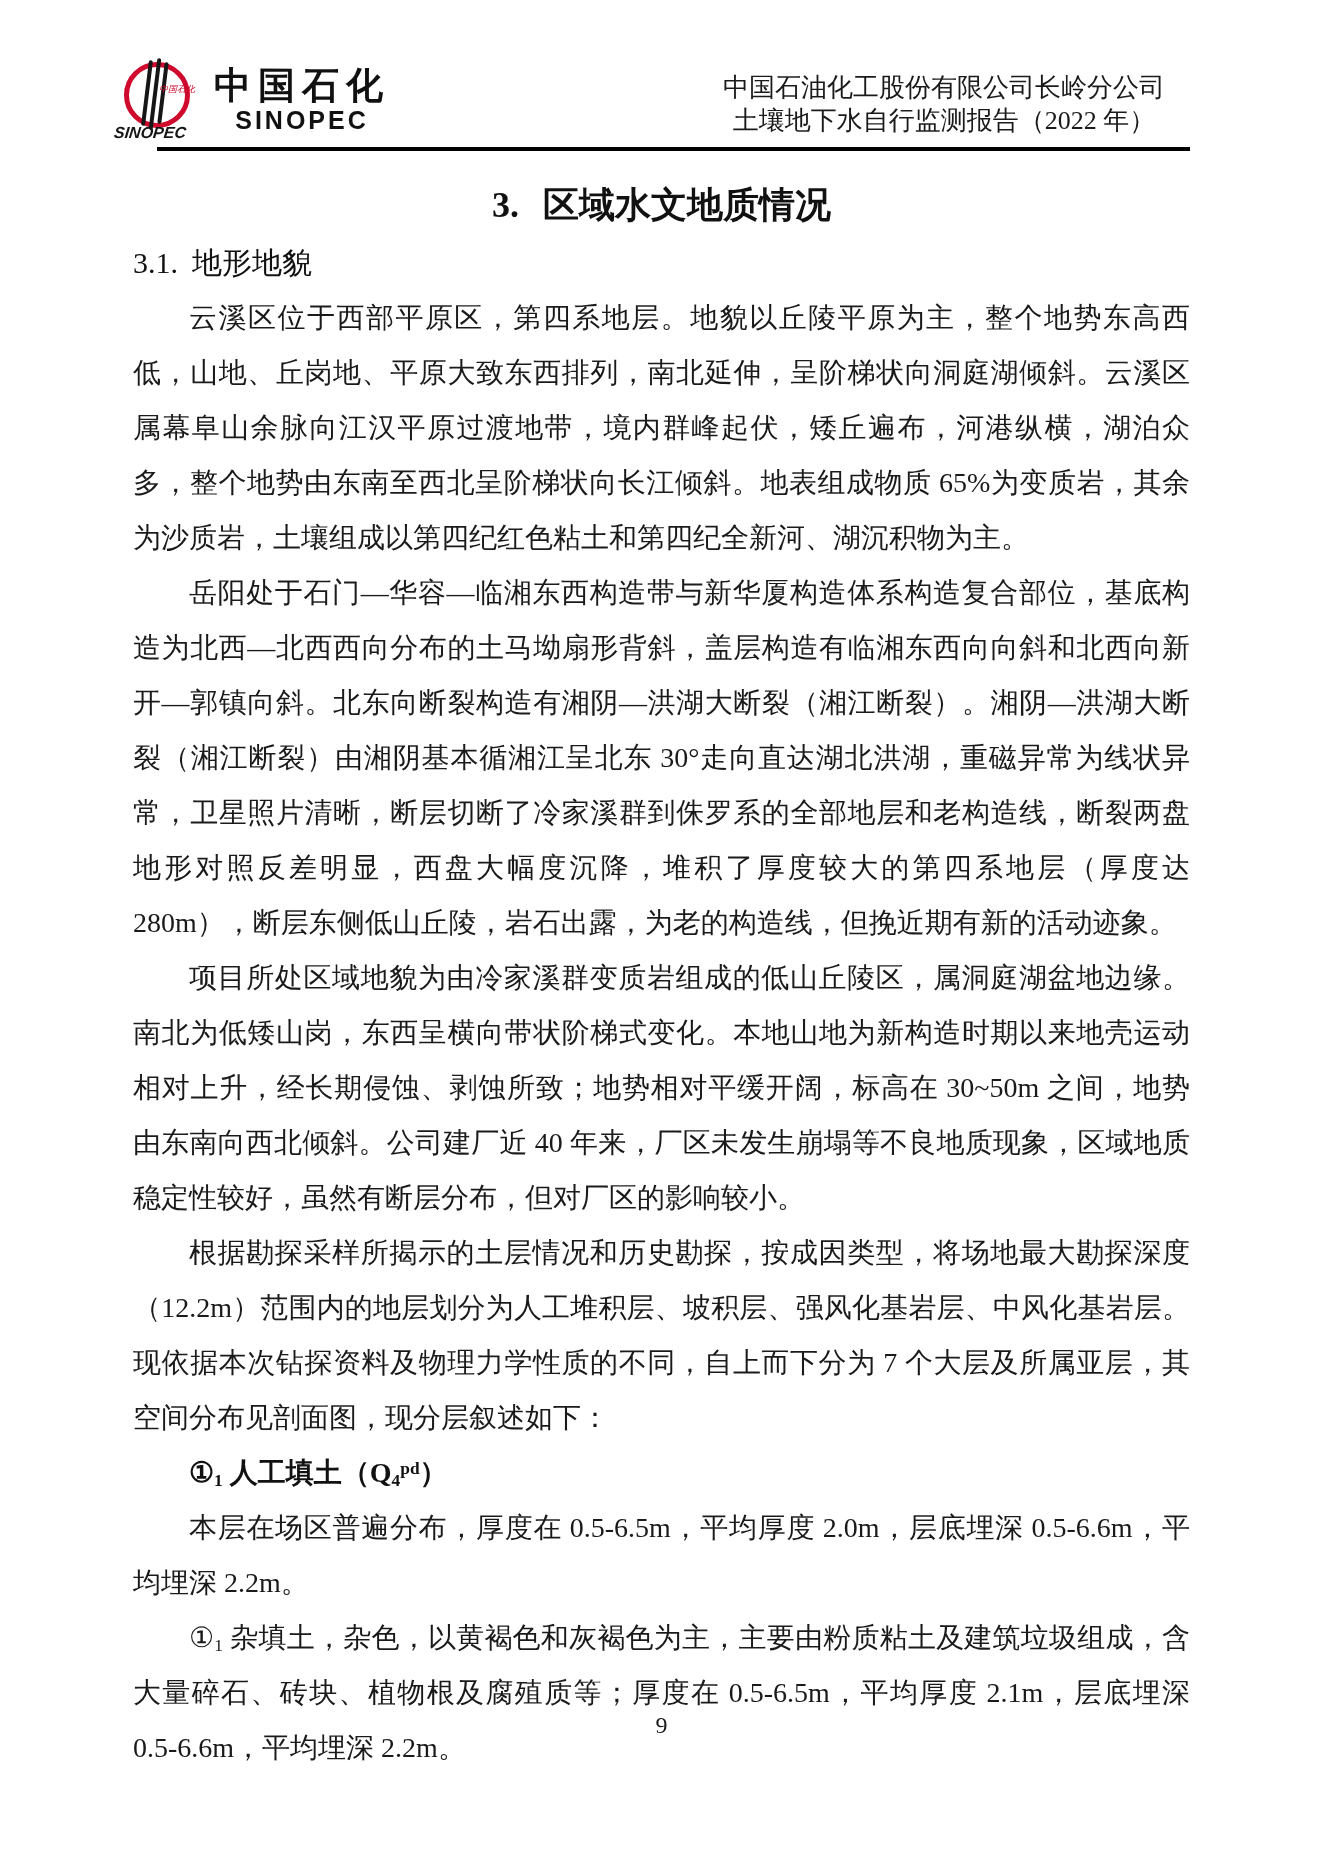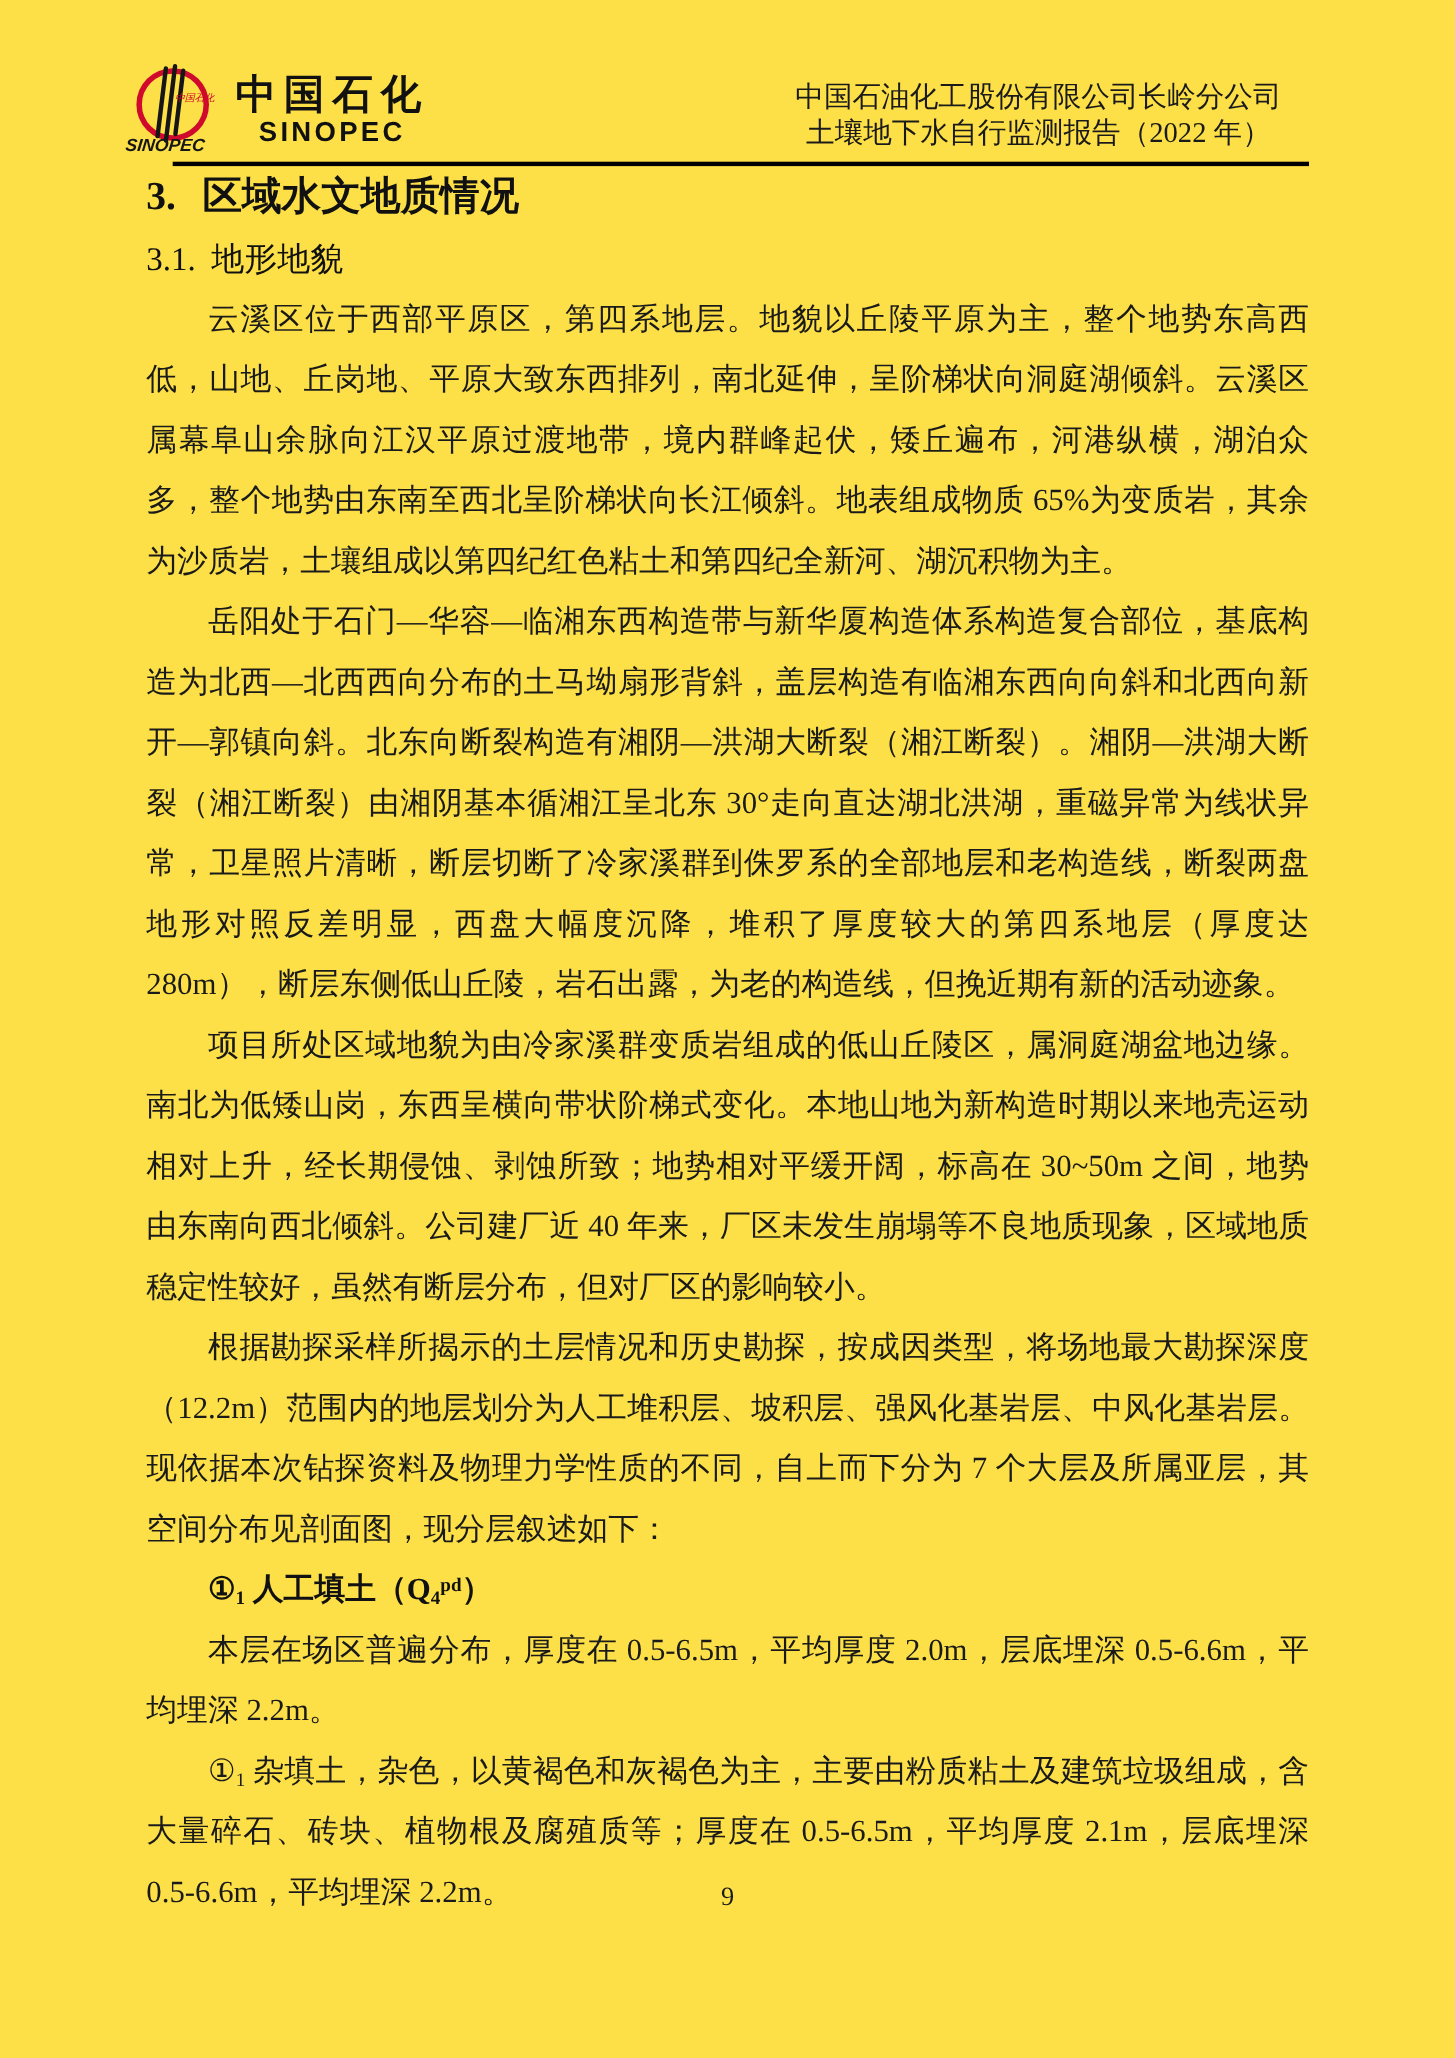--- a/index.html
+++ b/index.html
@@ -1,20 +1,20 @@
 <!DOCTYPE html>
 <html><head>
 <meta charset="utf-8">
 <style>
   html,body{margin:0;padding:0;background:#e8e8e8;}
   .page{
     position:relative;
     width:1323px;height:1871px;
     margin:0 auto;
-    background:#fde047;
+    background:#ffffff;
     font-family:"Liberation Serif","DejaVu Serif",serif;
     color:#1a1a1a;
     overflow:hidden;
   }
   
   .header{
     display:flex;justify-content:space-between;align-items:flex-start;
     padding:58px 158px 0 112px;height:89px;box-sizing:content-box;
   }
   .logo{display:flex;align-items:center;gap:14px;}
@@ -45,21 +45,21 @@
     font-family:"Liberation Sans",sans-serif;font-weight:700;
     font-size:25px;line-height:27px;letter-spacing:3px;color:#111;margin-top:1px;
   }
   .header-right{
     padding-top:13px;text-align:center;
     font-size:26px;line-height:33px;color:#1a1a1a;white-space:nowrap;
   }
   .header-rule{margin:0 133px 0 157px;border-top:4px solid #000;height:0;}
   
   .doc-title{
-    margin:4px 133px 0;font-size:36px;line-height:46px;font-weight:700;color:#111;
+    margin:31px 133px 0;font-size:36px;line-height:46px;font-weight:700;color:#111;text-align:center;
   }
   .doc-title .num{margin-right:24px;}
   .section-title{
     margin:16px 133px 0;font-size:30px;line-height:38px;font-weight:400;color:#111;
   }
   .section-title .num{margin-right:14px;}
   
   .body-text{margin:8px 133px 0;}
   .body-text p,.body-text h3{
     margin:0;font-size:28px;line-height:55px;font-weight:400;

